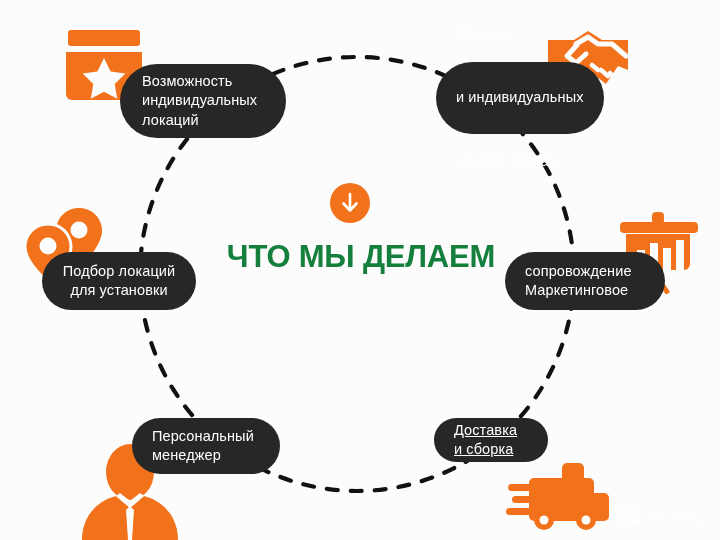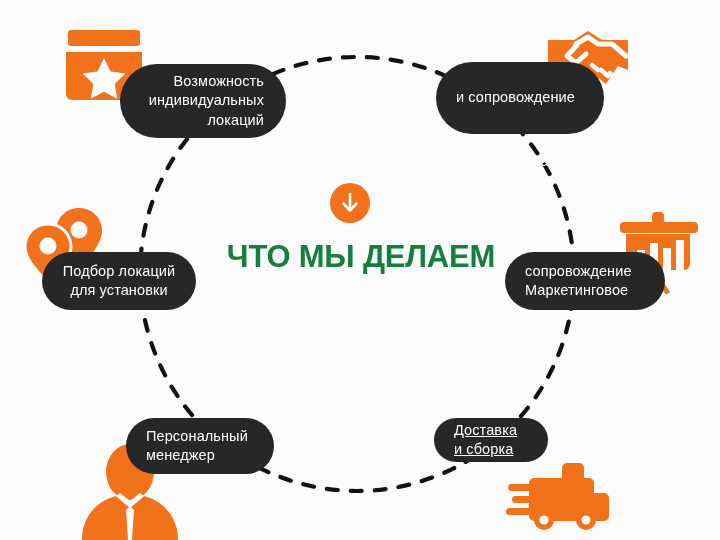--- a/index.html
+++ b/index.html
@@ -48,25 +48,25 @@
     font-size: 14.5px;
     line-height: 1.33;
     letter-spacing: 0.1px;
     font-weight: 400;
     white-space: nowrap;
   }
   .pill .line {
     display: block;
   }
 
-  .pill-opportunity { left: 120px;  top: 64px;  width: 166px; height: 74px; padding: 0 22px; text-align: right; }
+  .pill-opportunity { left: 120px;  top: 64px;  width: 166px; height: 74px; padding: 0 22px; }
   .pill-support     { left: 436px;  top: 62px;  width: 168px; height: 72px; padding: 0 20px; gap: 44px; }
   .pill-location    { left: 42px;   top: 252px; width: 154px; height: 58px; padding: 0 20px; align-items: center; }
   .pill-marketing   { left: 505px;  top: 252px; width: 160px; height: 58px; padding: 0 20px; }
-  .pill-manager     { left: 126px;  top: 418px; width: 148px; height: 56px; padding: 0 20px; }
+  .pill-manager     { left: 132px;  top: 418px; width: 148px; height: 56px; padding: 0 20px; }
   .pill-delivery    { left: 434px;  top: 418px; width: 114px; height: 44px; padding: 0 20px; text-decoration: underline; }
 
   
   .center-arrow {
     position: absolute;
     left: 330px;
     top: 183px;
     width: 40px;
     height: 40px;
     border-radius: 50%;
@@ -166,21 +166,21 @@
   </svg>
 
   <div class="pill pill-opportunity">
     <span class="line">Возможность</span>
     <span class="line">индивидуальных</span>
     <span class="line">локаций</span>
   </div>
 
   <div class="pill pill-support">
     <span class="line">Помощь</span>
-    <span class="line">и сопровождение</span>
+    <span class="line">и индивидуальных</span>
     <span class="line">на всех этапах</span>
   </div>
 
   <div class="pill pill-location">
     <span class="line">Подбор локаций</span>
     <span class="line">для установки</span>
   </div>
 
   <div class="pill pill-marketing">
     <span class="line">сопровождение</span>

